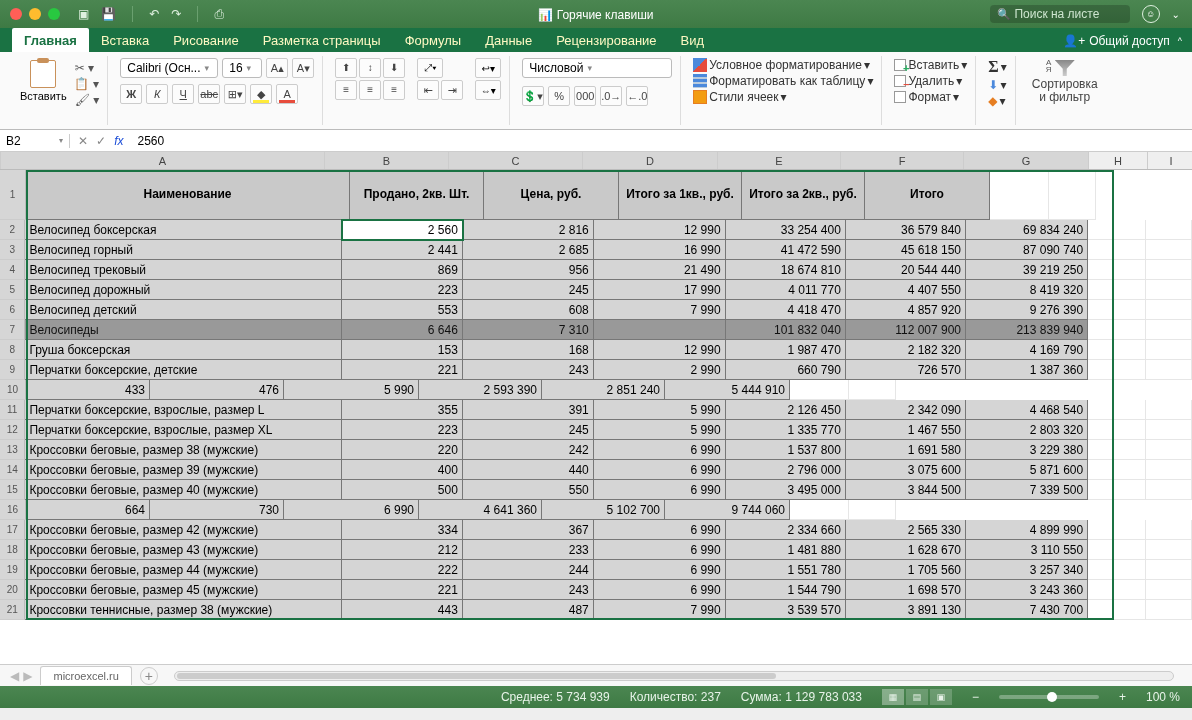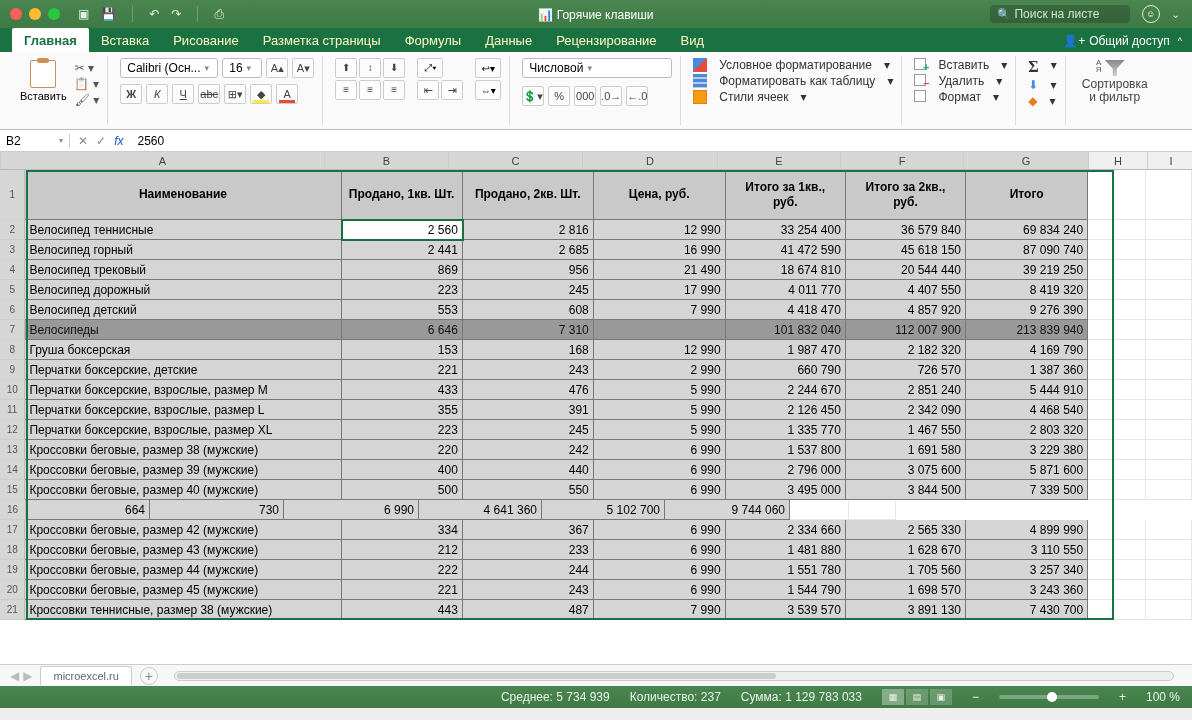--- a/index.html
+++ b/index.html
@@ -33,21 +33,21 @@
 .sml-btns { display:flex; flex-direction:column; gap:2px; font-size:11px; color:#555; padding-top:3px}
 .row { display:flex; align-items:center; gap:4px; }
 .combo { display:flex; align-items:center; background:#fff; border:1px solid #bbb; border-radius:3px; height:20px; padding:0 6px; font-size:11px; }
 .combo .arr{margin-left:4px;color:#888;font-size:9px}
 .btn-sq { width:22px; height:20px; border:1px solid #ccc; background:#fcfcfc; display:flex; align-items:center; justify-content:center; font-size:11px; color:#444; border-radius:2px; }
 .btn-sq.b{font-weight:bold}.btn-sq.i{font-style:italic}.btn-sq.u{text-decoration:underline}.btn-sq.s{text-decoration:line-through}
 .align-grid { display:grid; grid-template-columns:repeat(3,22px); gap:2px; }
 .align-grid .btn-sq{font-size:10px;line-height:1}
 .wrap-col{display:flex;flex-direction:column;gap:2px;margin-left:6px}
 .wide-btn{width:26px;height:20px;border:1px solid #ccc;background:#fcfcfc;border-radius:2px;display:flex;align-items:center;justify-content:center;font-size:10px}
-.cell-row{display:flex;gap:12px;font-size:12px;color:#333;white-space:nowrap}
+.cell-row{display:flex;align-items:center;gap:2px;font-size:12px;color:#333;white-space:nowrap}
 .cell-ico{width:14px;height:14px;display:inline-block}
 .cond-ico{background:linear-gradient(135deg,#4b89dc 50%,#e74c3c 50%)}
 .tbl-ico{width:14px;height:14px;background:repeating-linear-gradient(#4b89dc,#4b89dc 3px,#bcd 3px,#bcd 5px)}
 .style-ico{width:14px;height:14px;background:#f39c12;border:1px solid #e67e22}
 .ins-ico{width:12px;height:12px;background:#fff;border:1px solid #999;position:relative}
 .ins-ico::after{content:"+";position:absolute;right:-4px;bottom:-4px;color:#27ae60;font-weight:bold;font-size:11px}
 .del-ico{width:12px;height:12px;background:#fff;border:1px solid #999;position:relative}
 .del-ico::after{content:"–";position:absolute;right:-4px;bottom:-4px;color:#e74c3c;font-weight:bold;font-size:11px}
 .fmt-ico{width:12px;height:12px;background:#fff;border:1px solid #999}
 .sigma{font-family:serif;font-size:16px;font-weight:600}
@@ -272,32 +272,31 @@
       <div class="colhdr" style="width: 59px;">H</div>
       <div class="colhdr" style="width: 47px;">I</div>
     </div>
 </div>
 
 <div class="grid-area">
   <div class="grid-rows" id="grid-rows">
       <div class="grow hdr">
         <div class="rnum sel">1</div>
         <div class="cell hdr" style="width: 324px; text-align: right;">Наименование</div>
-        <div class="cell hdr" style="width: 124px;">Продано, 1кв. Шт.</div>
         <div class="cell hdr" style="width: 134px;">Продано, 2кв. Шт.</div>
         <div class="cell hdr" style="width: 135px;">Цена, руб.</div>
         <div class="cell hdr" style="width: 123px;">Итого за 1кв., руб.</div>
         <div class="cell hdr" style="width: 123px;">Итого за 2кв., руб.</div>
         <div class="cell hdr" style="width: 125px;">Итого</div>
         <div class="cell empty" style="width: 59px;"></div>
         <div class="cell empty" style="width: 47px;"></div>
       </div>
       <div class="grow">
         <div class="rnum sel">2</div>
-        <div class="cell firstcol data" style="width: 324px;">Велосипед теннисные</div>
+        <div class="cell firstcol data" style="width: 324px;">Велосипед боксерская</div>
         <div class="cell num data active" style="width: 124px;">2 560</div>
         <div class="cell num data" style="width: 134px;">2 816</div>
         <div class="cell num data" style="width: 135px;">12 990</div>
         <div class="cell num data" style="width: 123px;">33 254 400</div>
         <div class="cell num data" style="width: 123px;">36 579 840</div>
         <div class="cell num data" style="width: 125px;">69 834 240</div>
         <div class="cell empty" style="width: 59px;"></div>
         <div class="cell empty" style="width: 47px;"></div>
       </div>
       <div class="grow">
@@ -379,25 +378,24 @@
         <div class="cell num data" style="width: 134px;">243</div>
         <div class="cell num data" style="width: 135px;">2 990</div>
         <div class="cell num data" style="width: 123px;">660 790</div>
         <div class="cell num data" style="width: 123px;">726 570</div>
         <div class="cell num data" style="width: 125px;">1 387 360</div>
         <div class="cell empty" style="width: 59px;"></div>
         <div class="cell empty" style="width: 47px;"></div>
       </div>
       <div class="grow">
         <div class="rnum sel">10</div>
-        <div class="cell firstcol data" style="width: 324px;">Перчатки боксерские, взрослые, размер M</div>
         <div class="cell num data" style="width: 124px;">433</div>
         <div class="cell num data" style="width: 134px;">476</div>
         <div class="cell num data" style="width: 135px;">5 990</div>
-        <div class="cell num data" style="width: 123px;">2 244 670</div>
+        <div class="cell num data" style="width: 123px;">2 593 390</div>
         <div class="cell num data" style="width: 123px;">2 851 240</div>
         <div class="cell num data" style="width: 125px;">5 444 910</div>
         <div class="cell empty" style="width: 59px;"></div>
         <div class="cell empty" style="width: 47px;"></div>
       </div>
       <div class="grow">
         <div class="rnum sel">11</div>
         <div class="cell firstcol data" style="width: 324px;">Перчатки боксерские, взрослые, размер L</div>
         <div class="cell num data" style="width: 124px;">355</div>
         <div class="cell num data" style="width: 134px;">391</div>

